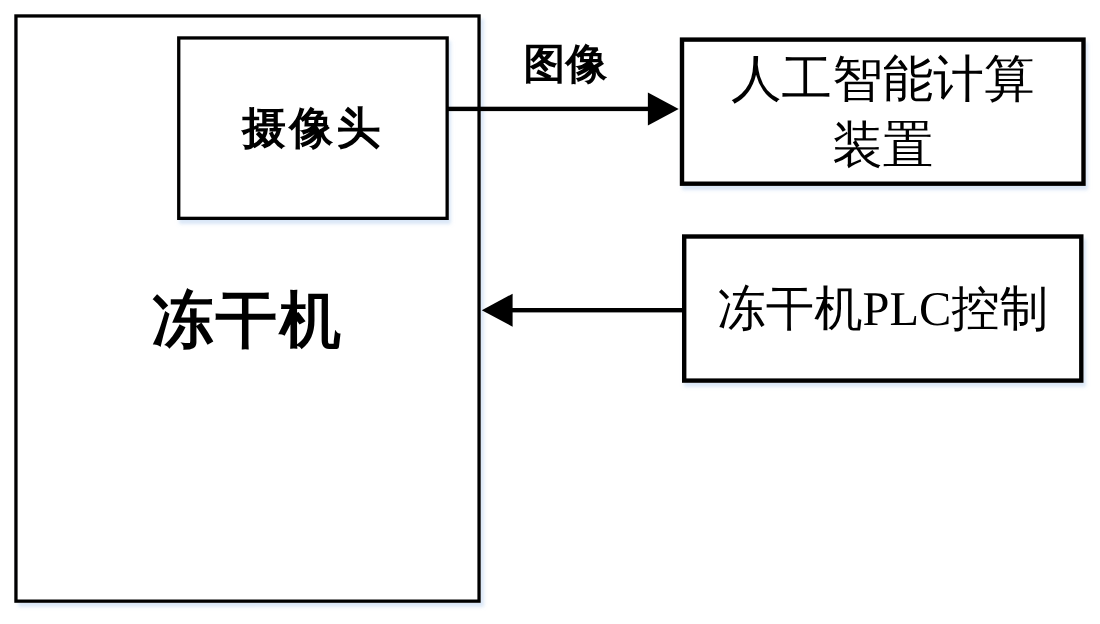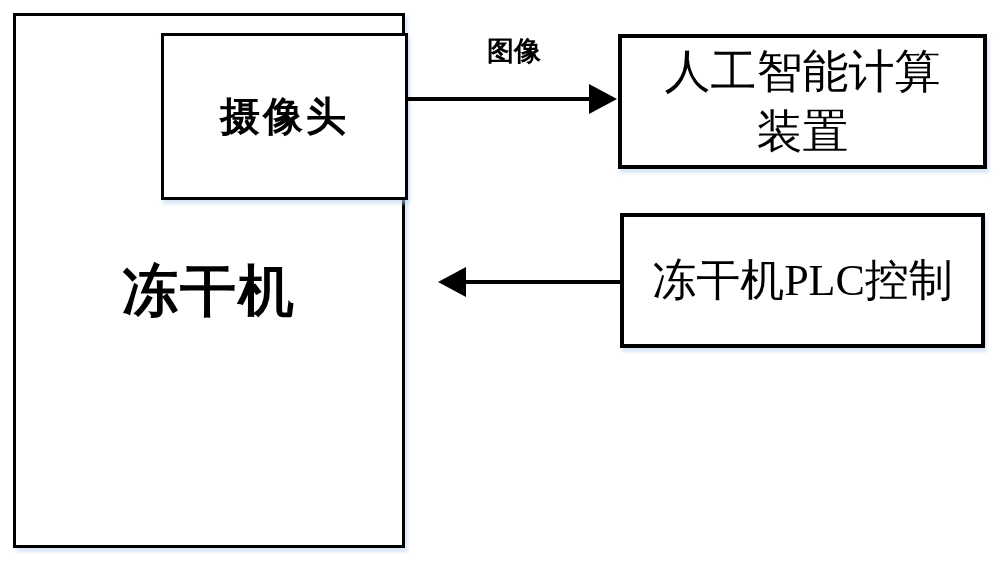--- a/index.html
+++ b/index.html
@@ -22,21 +22,21 @@
     border: 3px solid #000000;
     box-sizing: border-box;
     display: flex;
     align-items: center;
     justify-content: center;
     text-align: center;
     box-shadow: 2px 4px 3px rgba(188, 212, 240, 0.55);
   }
   .box-freeze-dryer {
     left: 13px; top: 13px;
-    width: 392px; height: 535px;
+    width: 424px; height: 535px;
     align-items: flex-start;
     box-shadow: 3px 4px 3px rgba(188, 212, 240, 0.55);
   }
   .freeze-dryer-label {
     position: absolute;
     left: 0; right: 0;
     top: 238px;
     font-size: 56px;
     font-weight: bold;
     letter-spacing: 2px;
@@ -90,21 +90,21 @@
     width: 158px;
   }
   .control-arrow-head {
     left: 438px; top: 267px;
   }
   .edge-label {
     position: absolute;
     left: 452px; top: 33px;
     width: 124px;
     text-align: center;
-    font-size: 27px;
+    font-size: 38px;
     font-weight: bold;
     font-family: "Liberation Sans", "DejaVu Sans", sans-serif;
   }
 </style>
 </head>
 <body>
 
 <div class="canvas">
 
   <div class="box box-freeze-dryer">

